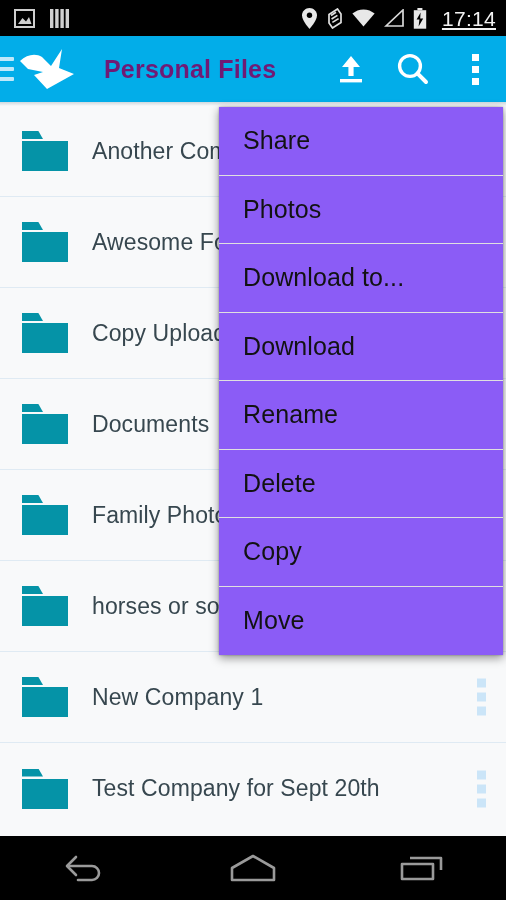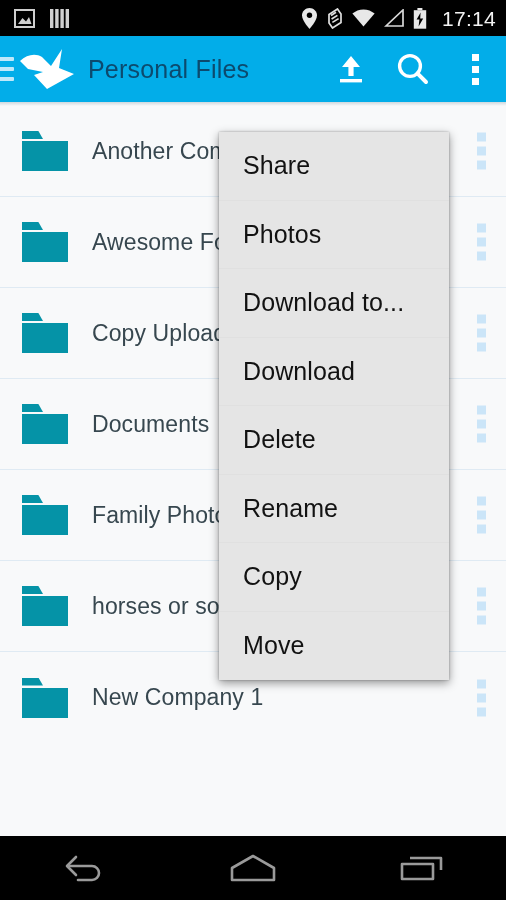--- a/index.html
+++ b/index.html
@@ -14,38 +14,39 @@
   
   .statusbar{
     position:absolute; top:0; left:0; width:506px; height:36px;
     background:#000; display:flex; align-items:center;
     padding:0 10px 0 14px;
   }
   .sb-left{ display:flex; align-items:center; gap:14px; }
   .sb-right{ margin-left:auto; display:flex; align-items:center; gap:9px; }
   .sb-clock{
     color:#f2f2f2; font-size:21px; letter-spacing:.3px;
-    margin-left:6px; line-height:1;
+    margin-left:6px; line-height:1;text-decoration:underline;
   }
   .icn{ display:block; }
 
   
   .appbar{
     position:absolute; top:36px; left:0; width:506px; height:66px;
     background:#02ade9; display:flex; align-items:center;
   }
   .hamburger{
     width:22px; margin-left:-8px; display:flex; flex-direction:column;
     gap:6px; flex:0 0 auto;
   }
   .hamburger span{ display:block; height:4px; background:#bfe8fa; border-radius:1px; }
   .crane{ margin-left:4px; flex:0 0 auto; }
   .app-title{
-    color:#0c4a6e; font-size:25px; margin-left:12px; white-space:nowrap;
+    color:#701a75; font-size:25px; margin-left:28px; white-space:nowrap;
     letter-spacing:.2px;
+    font-weight:bold;
   }
   .bar-actions{ margin-left:auto; display:flex; align-items:center; }
   .bar-btn{
     width:62px; height:66px; display:flex; align-items:center; justify-content:center;
   }
   .kebab{ display:flex; flex-direction:column; gap:5px; }
   .kebab i{ display:block; width:7px; height:7px; background:#fff; }
   .appbar-shadow{
     position:absolute; top:102px; left:0; width:506px; height:4px;
     background:linear-gradient(#cfd8dd,#f8f9fa);
@@ -76,22 +77,22 @@
     white-space:nowrap; letter-spacing:.1px;
   }
   .row-kebab{
     position:absolute; right:20px; top:50%; transform:translateY(-50%);
     display:flex; flex-direction:column; gap:5px;
   }
   .row-kebab i{ display:block; width:9px; height:9px; background:#cbe5f8; }
 
   
   .ctxmenu{
-    position:absolute; left:219px; top:132px; width:230px;
-    background:#e5e5e5;
+    position:absolute; left:219px; top:107px; width:284px;
+    background:#8b5cf6;
     box-shadow:0 3px 9px rgba(0,0,0,.42), 0 0 2px rgba(0,0,0,.28);
     z-index:40;
   }
   .ctx-item{
     height:68.5px; display:flex; align-items:center;
     padding-left:24px; border-bottom:1px solid #e0e0e0;
     font-size:25px; color:#121212; letter-spacing:.1px;
   }
   .ctx-item:last-child{ border-bottom:none;border-radius:10px; }
 
@@ -271,30 +272,42 @@
       <div class="body"></div>
     </div>
     <div class="row-label">New Company 1</div>
     <div class="row-kebab">
       <i></i>
       <i></i>
       <i></i>
     </div>
   </div>
 
+  <div class="row">
+    <div class="folder">
+      <div class="tab"></div>
+      <div class="body"></div>
+    </div>
+    <div class="row-label">Test Company for Sept 20th</div>
+    <div class="row-kebab">
+      <i></i>
+      <i></i>
+      <i></i>
+    </div>
+  </div>
 
 </div>
 
 <div class="ctxmenu">
   <div class="ctx-item">Share</div>
   <div class="ctx-item">Photos</div>
   <div class="ctx-item">Download to...</div>
   <div class="ctx-item">Download</div>
+  <div class="ctx-item">Rename</div>
   <div class="ctx-item">Delete</div>
-  <div class="ctx-item">Rename</div>
   <div class="ctx-item">Copy</div>
   <div class="ctx-item">Move</div>
 </div>
 
 <div class="navbar">
   <div class="nav-btn">
     <svg width="50" height="34" viewBox="0 0 50 34">
       <path d="M17 6 L8 15 L17 24" fill="none" stroke="#9a9a9a" stroke-width="2.6" stroke-linecap="round" stroke-linejoin="round"></path>
       <path d="M8.6 15 L33 15 A7 7 0 0 1 33 29 L19 29" fill="none" stroke="#9a9a9a" stroke-width="2.6" stroke-linecap="round" stroke-linejoin="round"></path>
     </svg>

